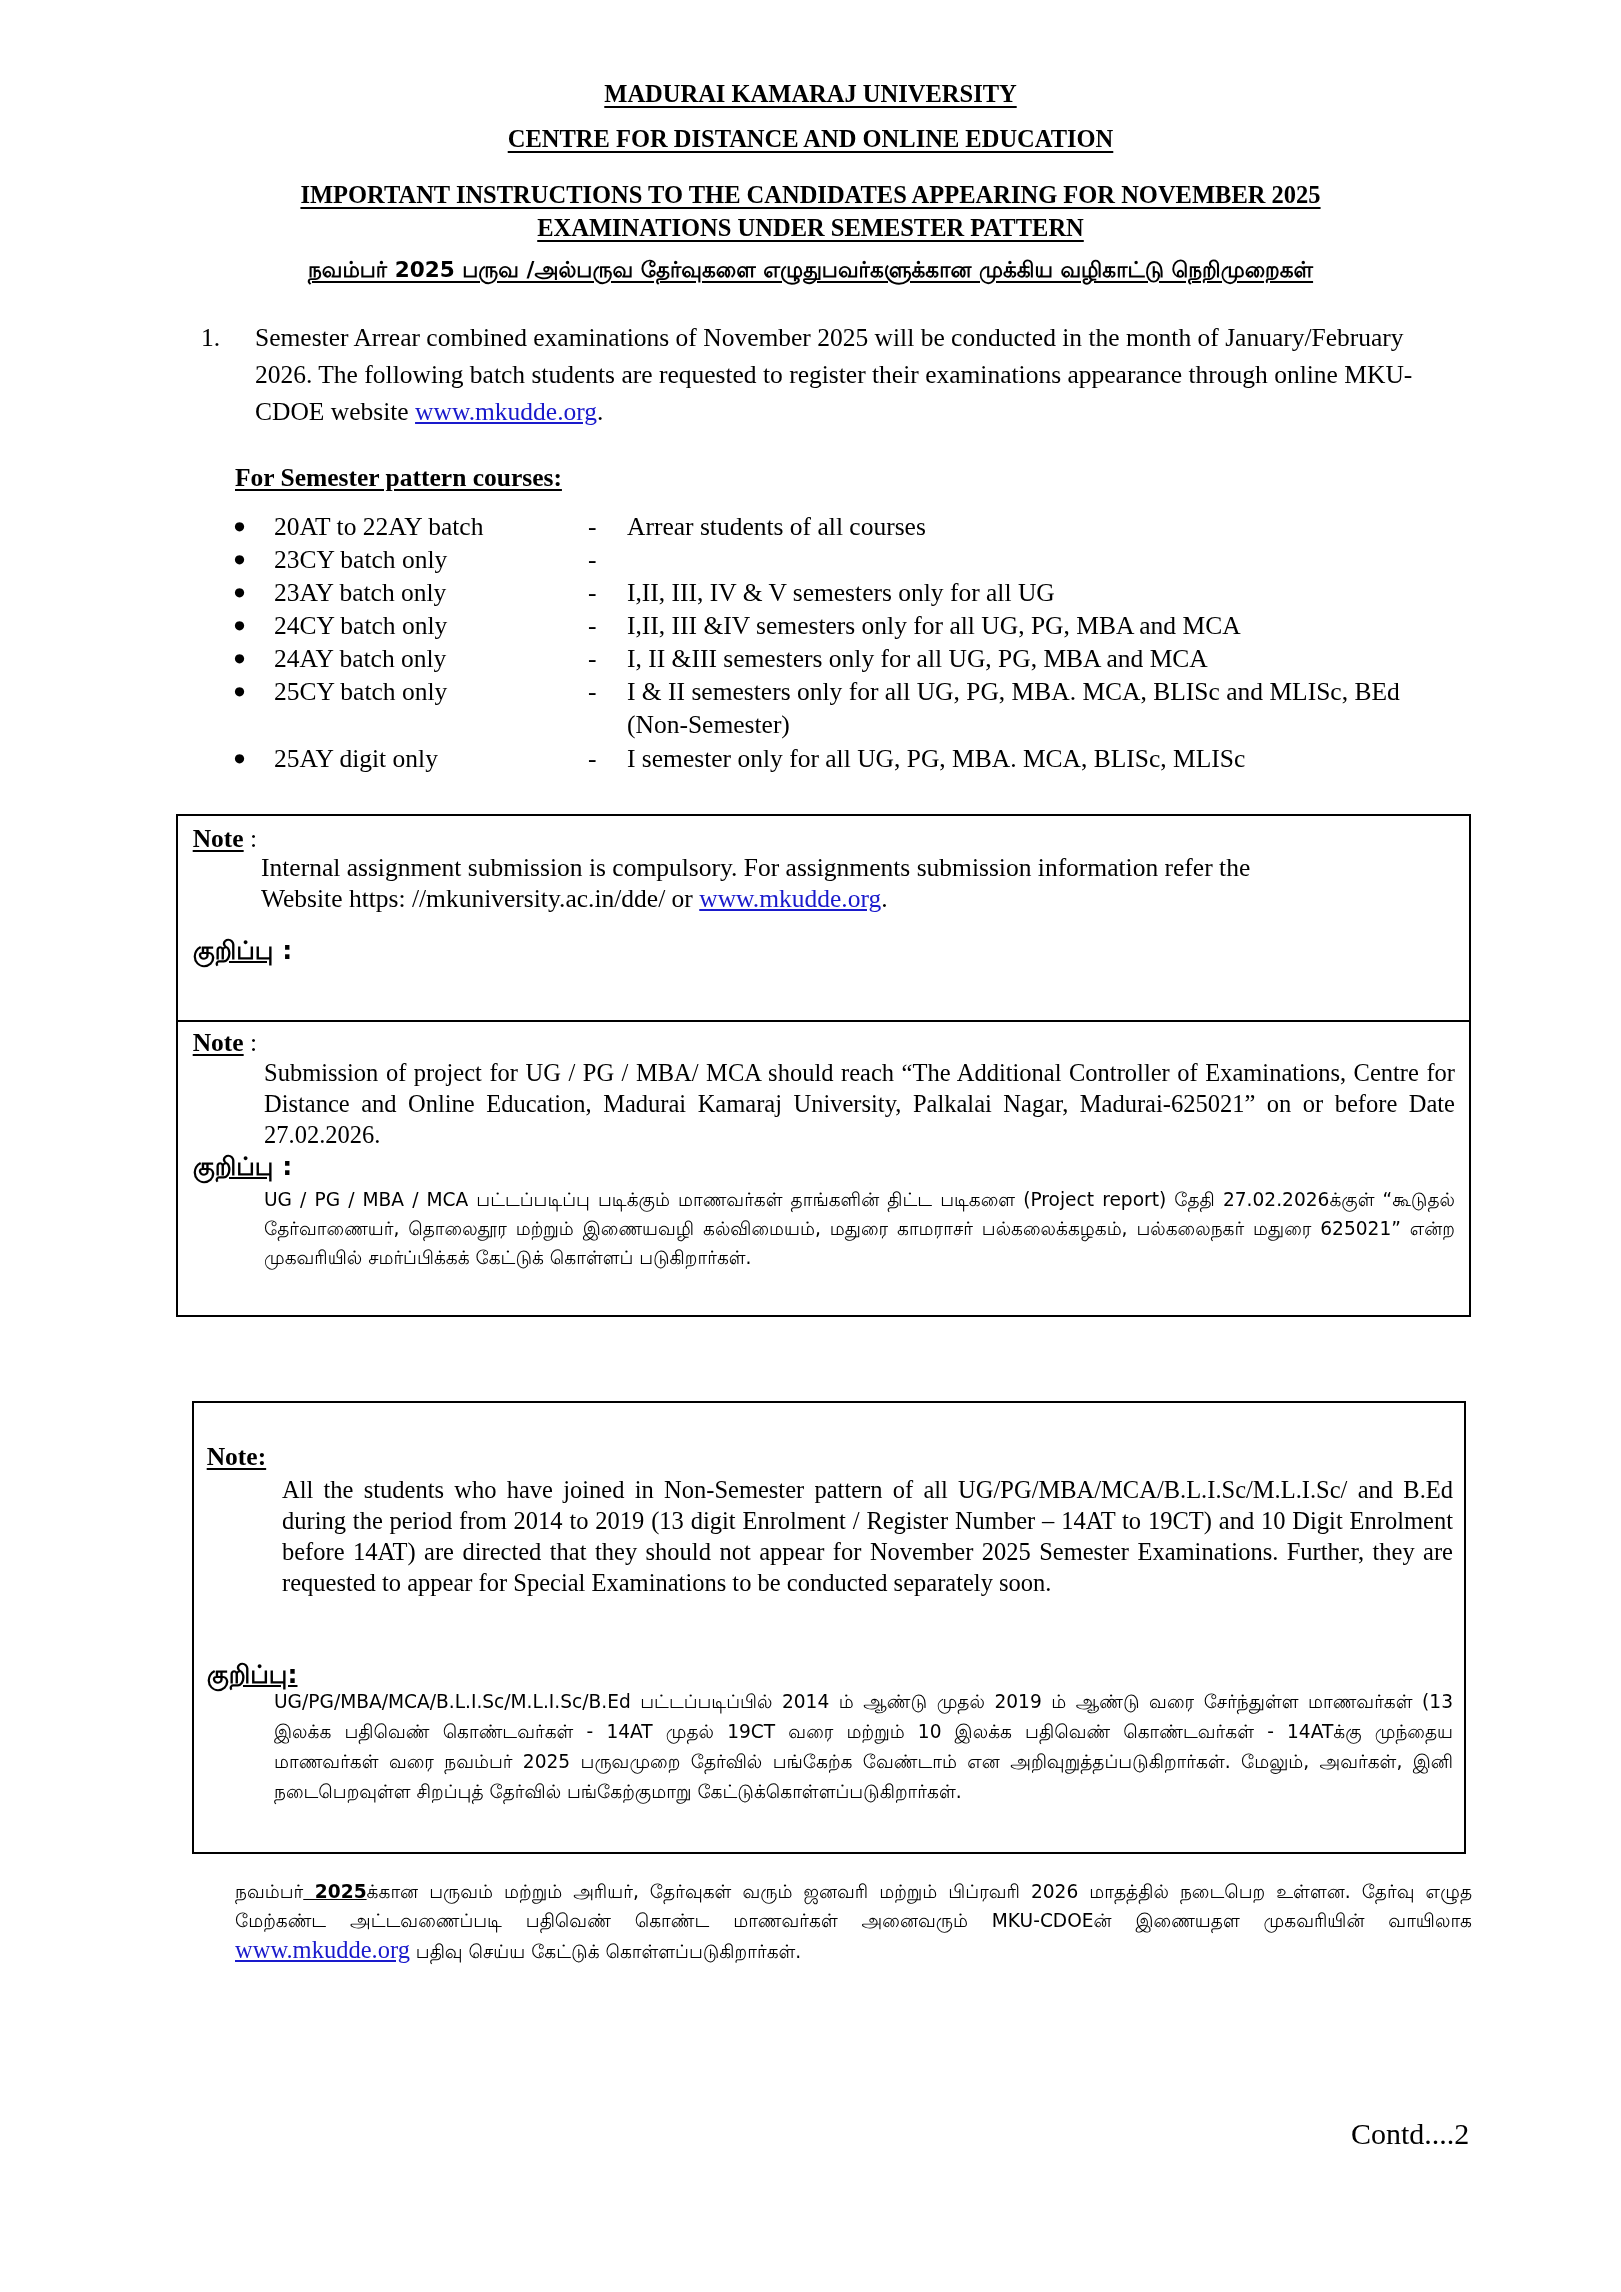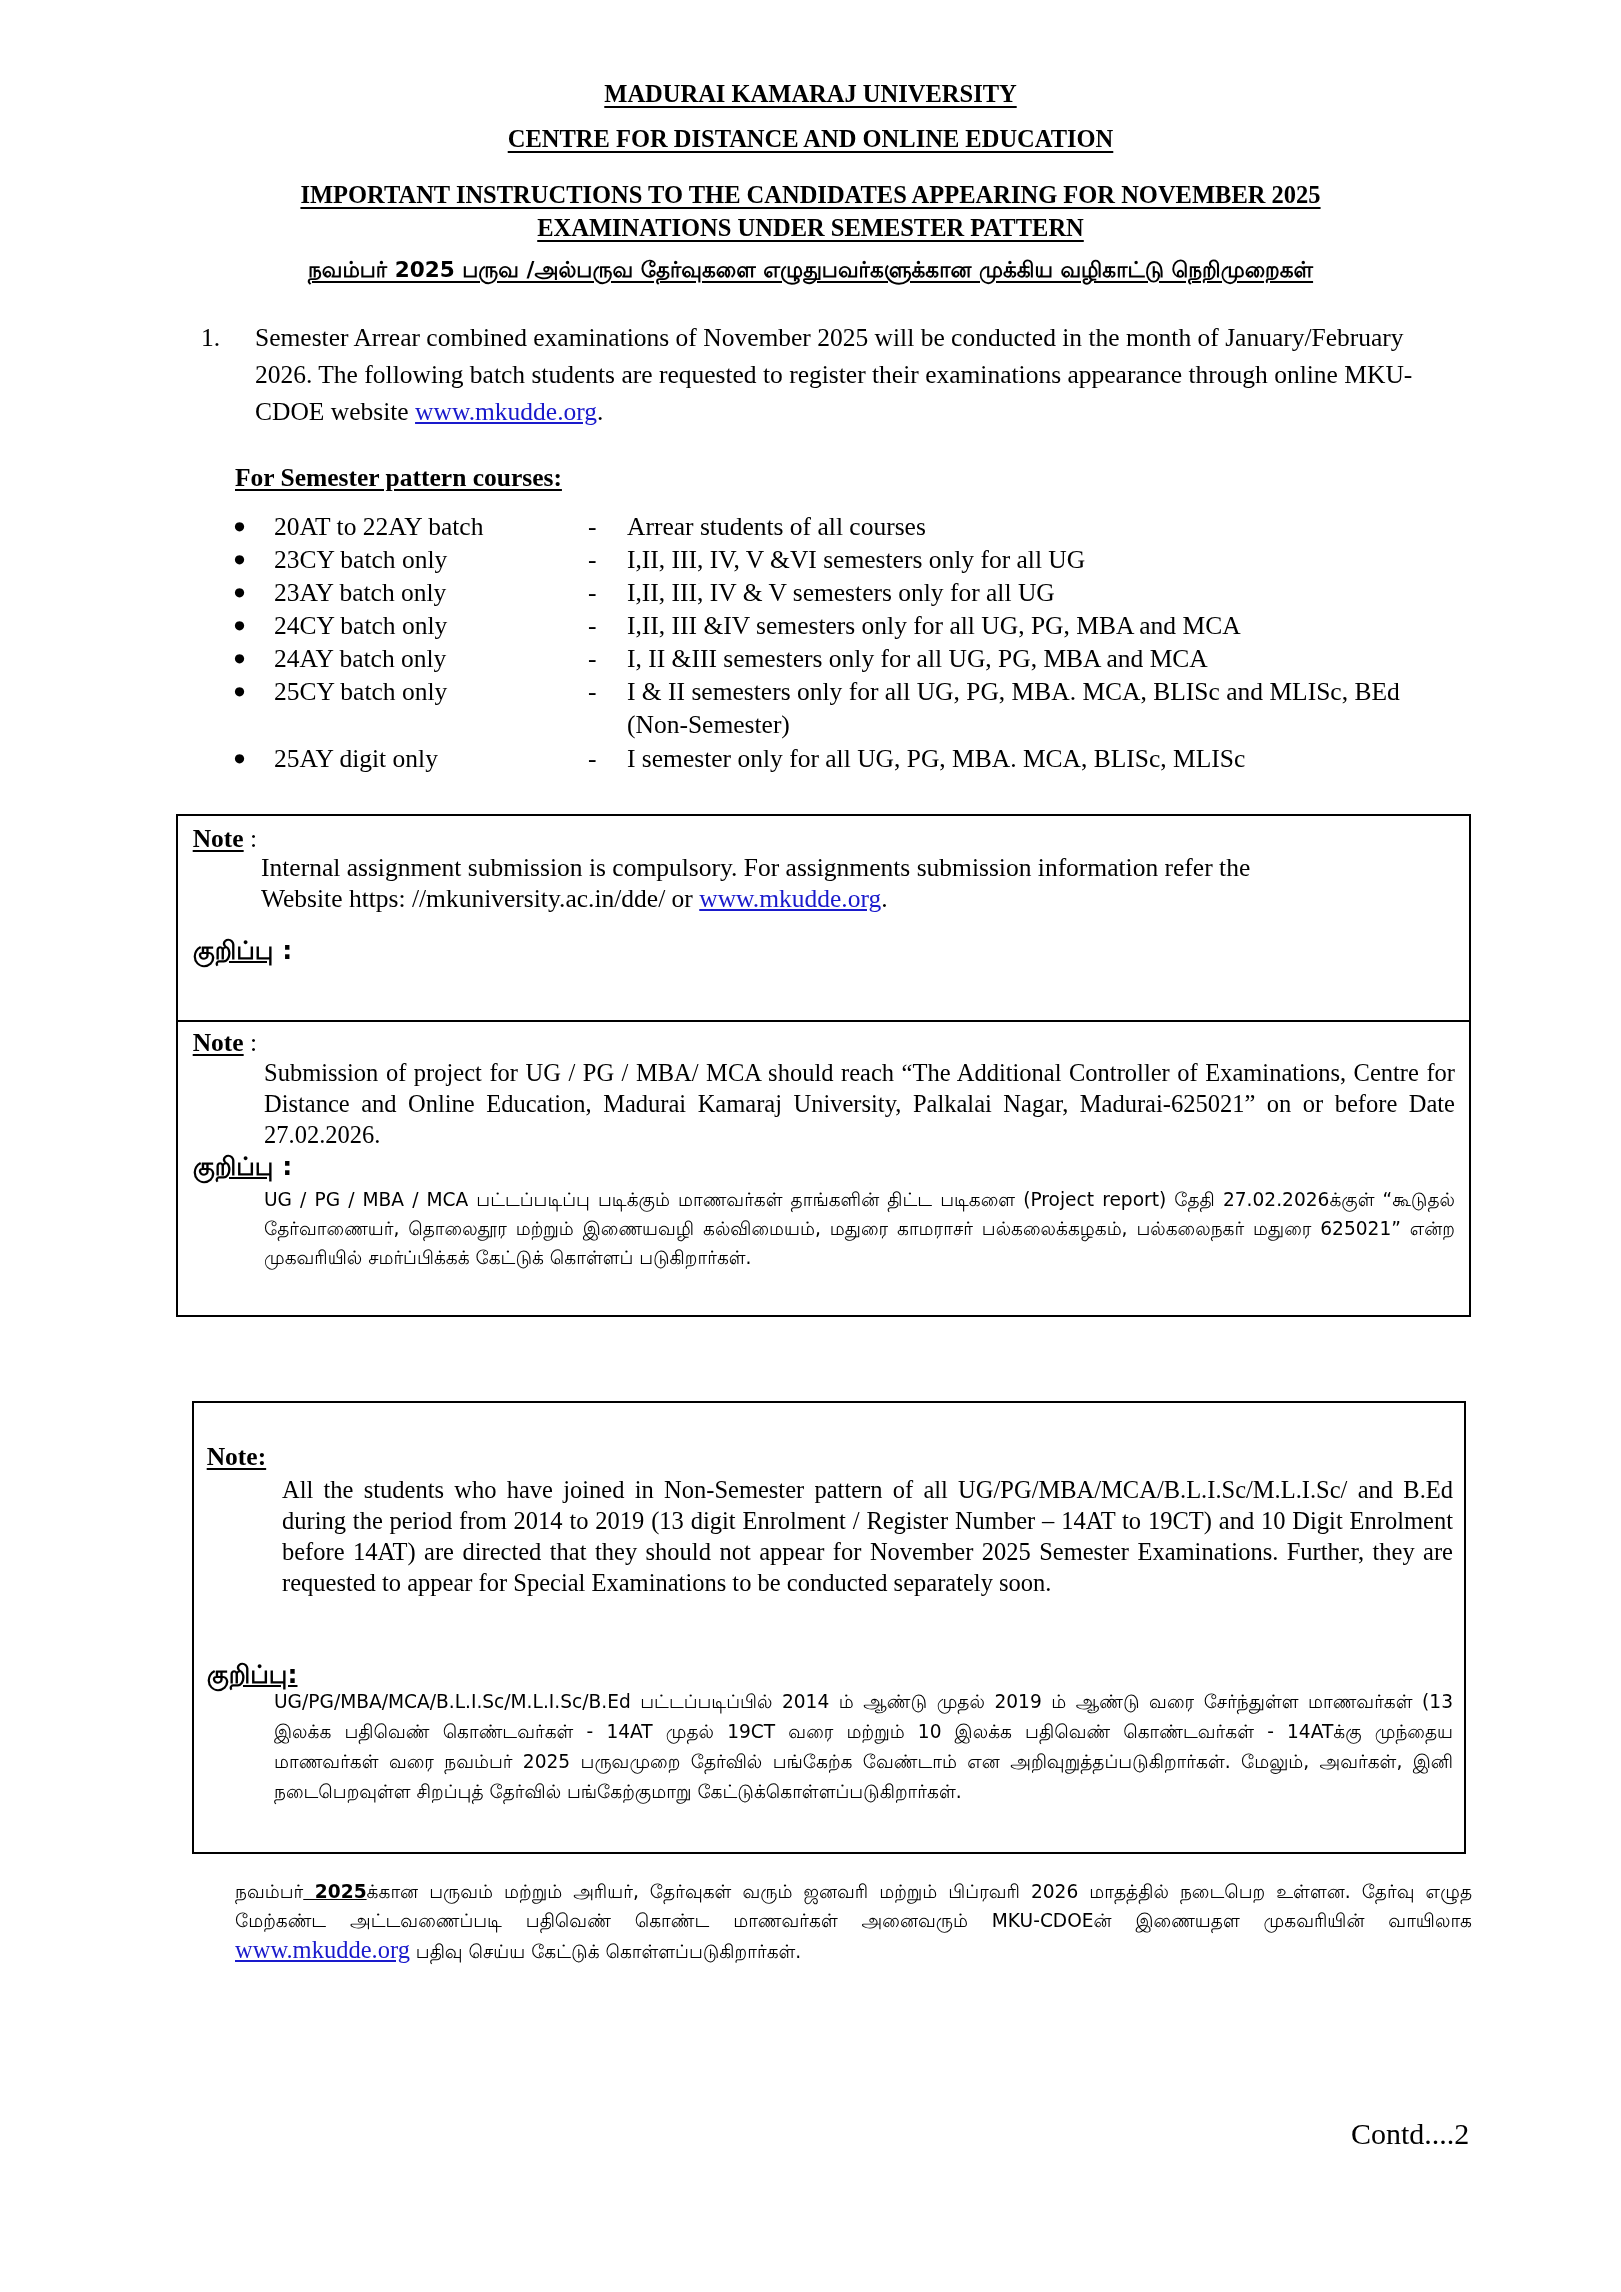--- a/index.html
+++ b/index.html
@@ -56,21 +56,20 @@
   <div class="li">
     <span class="bullet">●</span>
     <span class="batch">20AT to 22AY batch</span>
     <span class="dash">-</span>
     <span class="desc">Arrear students of all courses</span>
   </div>
   <div class="li">
     <span class="bullet">●</span>
     <span class="batch">23CY batch only</span>
     <span class="dash">-</span>
-    <span class="desc">I,II, III, IV, V &amp;VI semesters only for all UG</span>
   </div>
   <div class="li">
     <span class="bullet">●</span>
     <span class="batch">23AY batch only</span>
     <span class="dash">-</span>
     <span class="desc">I,II, III, IV  &amp; V semesters only for all UG</span>
   </div>
   <div class="li">
     <span class="bullet">●</span>
     <span class="batch">24CY batch only</span>

